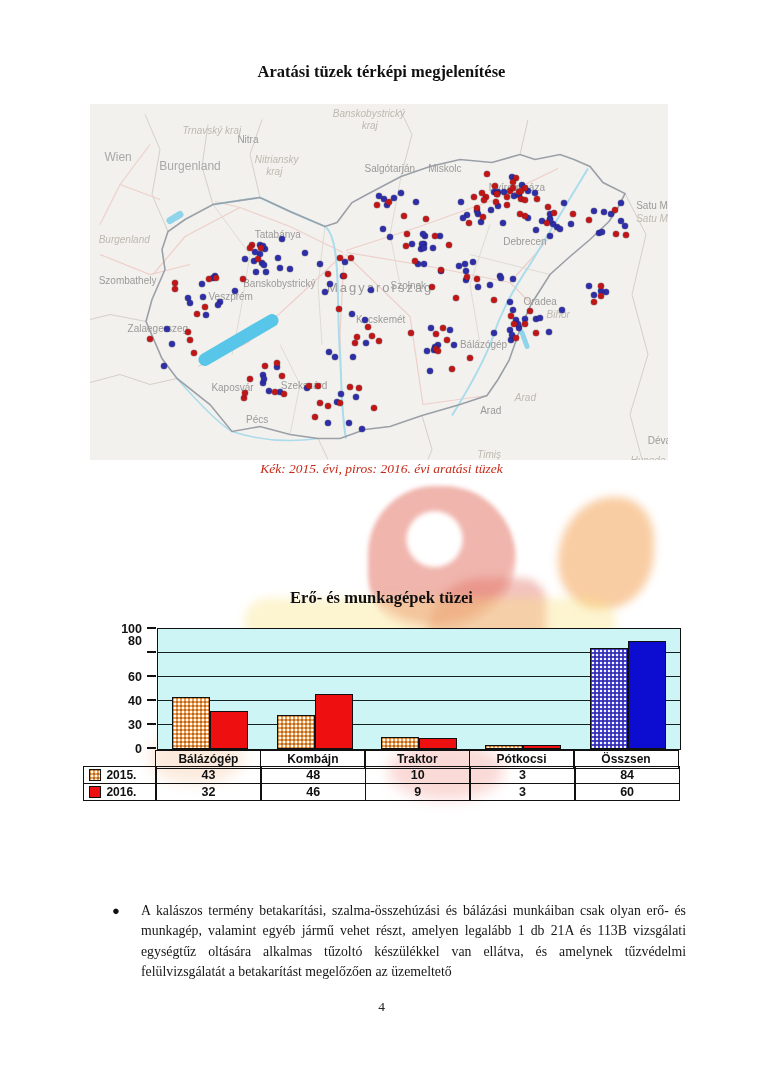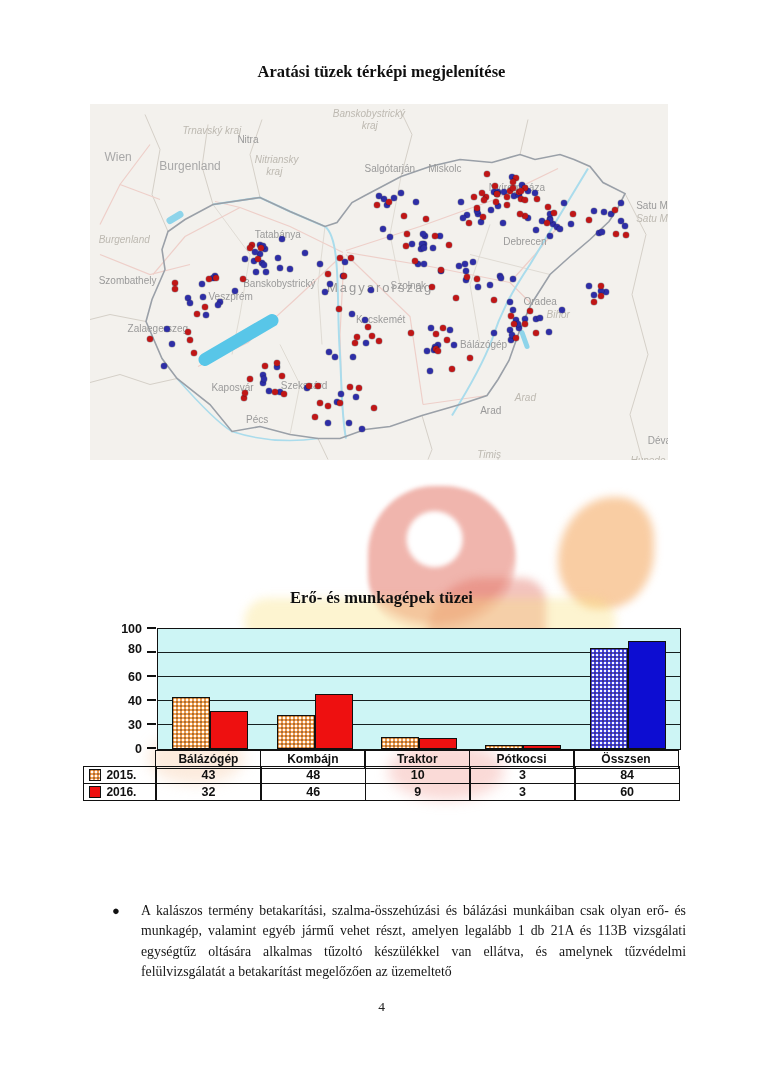--- a/index.html
+++ b/index.html
@@ -419,35 +419,36 @@
           <i class="dot" style="left: 52.5486%; top: 26.3648%; background: rgb(46, 46, 166);"></i>
           <i class="dot" style="left: 50.8626%; top: 26.5632%; background: rgb(46, 46, 166);"></i>
           <i class="dot" style="left: 49.9894%; top: 25.8311%; background: rgb(46, 46, 166);"></i>
           <i class="dot" style="left: 53.7583%; top: 25.14%; background: rgb(46, 46, 166);"></i>
           <i class="dot" style="left: 49.6125%; top: 28.2992%; background: rgb(192, 22, 22);"></i>
           <i class="dot" style="left: 54.3877%; top: 31.5956%; background: rgb(192, 22, 22);"></i>
           <i class="dot" style="left: 51.6814%; top: 27.4481%; background: rgb(192, 22, 22);"></i>
         </div>
     </div>
 
+    <div class="caption">Kék: 2015. évi, piros: 2016. évi aratási tüzek</div>
 
 
     <div class="chart-title">Erő- és munkagépek tüzei</div>
 
     <div class="chart">
       <div style="position:absolute;left:0;top:6px;width:72px;height:120px;">
           <div class="ytick" style="bottom: -8px;">0</div>
           <div class="ydash" style="bottom: -1px;"></div>
           <div class="ytick" style="bottom: 16px;">30</div>
           <div class="ydash" style="bottom: 23px;"></div>
           <div class="ytick" style="bottom: 40px;">40</div>
           <div class="ydash" style="bottom: 47px;"></div>
           <div class="ytick" style="bottom: 64px;">60</div>
           <div class="ydash" style="bottom: 71px;"></div>
-          <div class="ytick" style="bottom: 92px;">80</div>
+          <div class="ytick" style="bottom: 100px;">80</div>
           <div class="ydash" style="bottom: 95px;"></div>
           <div class="ytick" style="bottom: 112px;">100</div>
           <div class="ydash" style="bottom: 119px;"></div>
         </div>
       <div class="plot" style="background: rgb(205, 245, 245);">
           <div class="grid" style="bottom: 24px;"></div>
           <div class="grid" style="bottom: 48px;"></div>
           <div class="grid" style="bottom: 72px;"></div>
           <div class="grid" style="bottom: 96px;"></div>
           <div class="bar pat" style="left: 14.2px; height: 51.6px; background-color: rgb(240, 160, 80);"></div>

